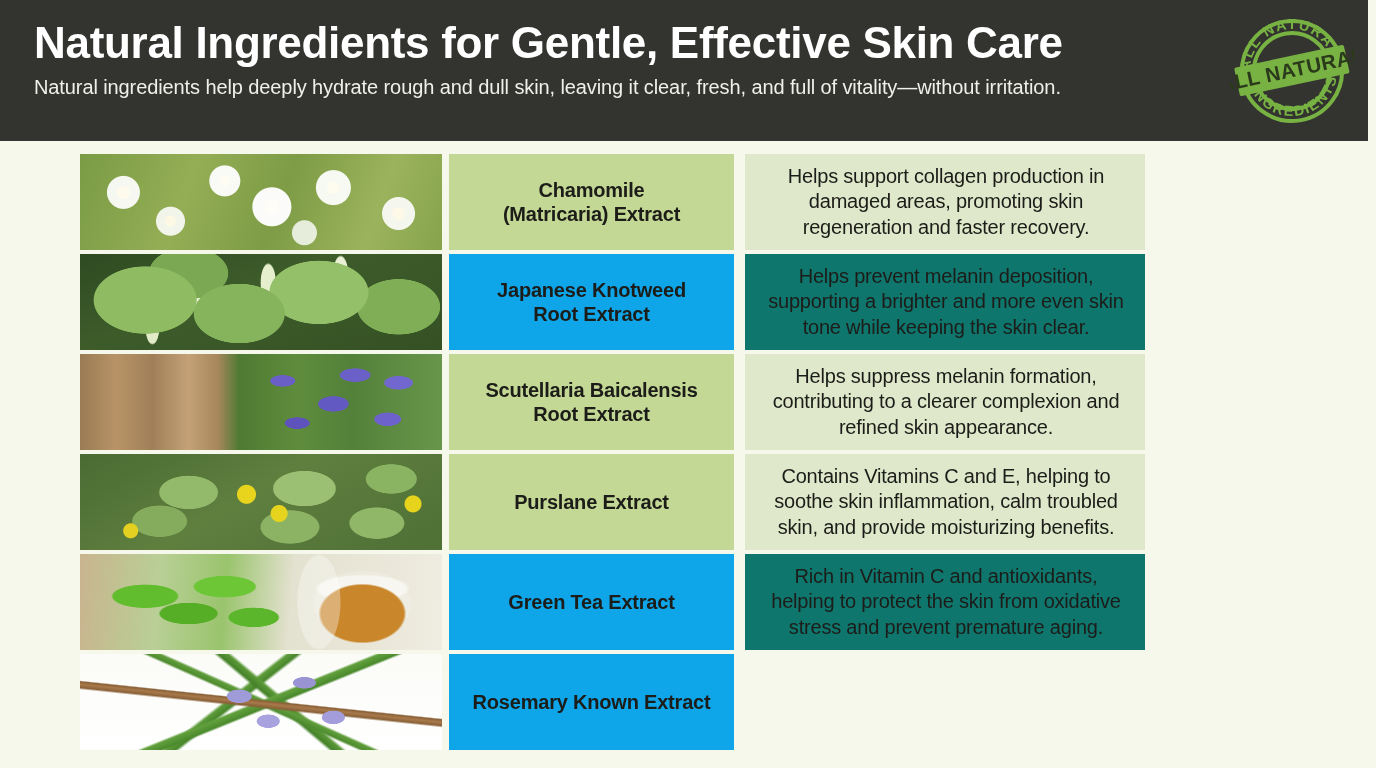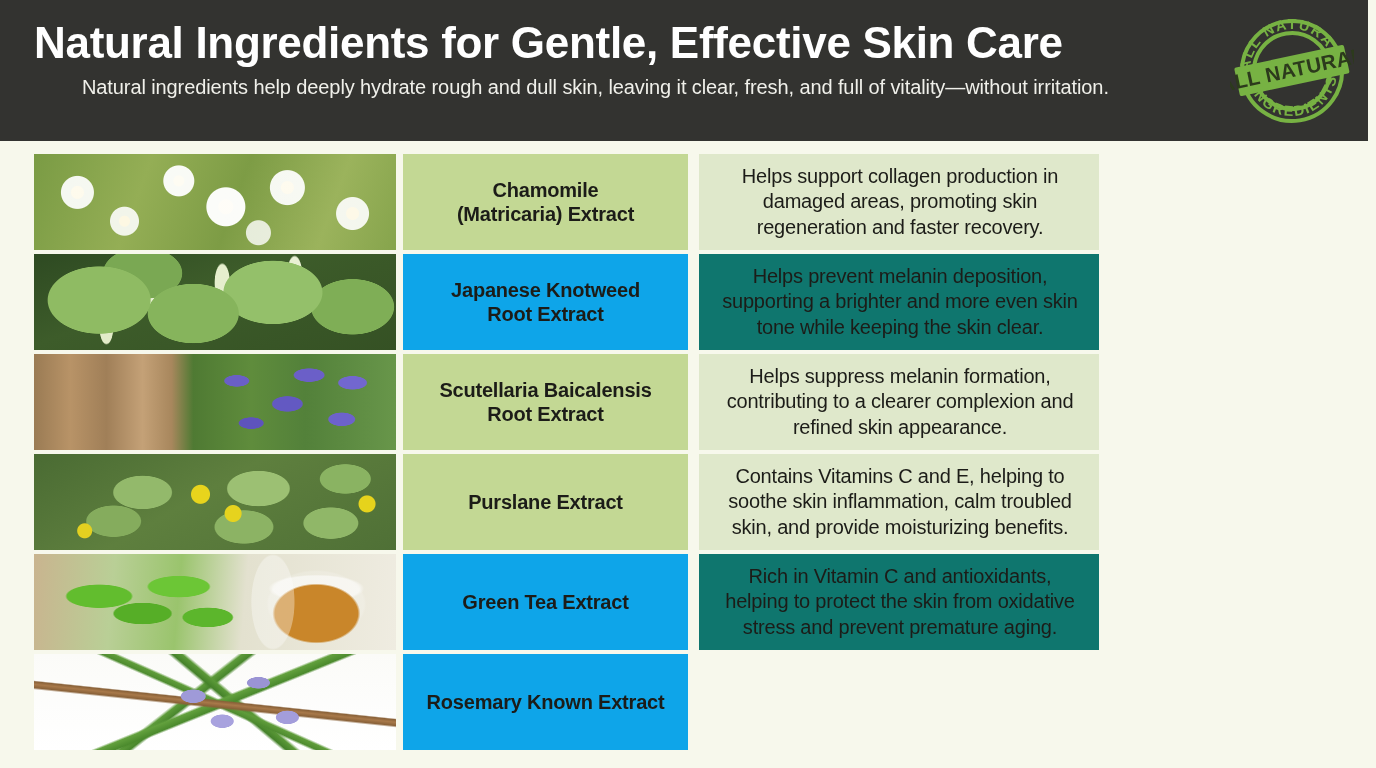--- a/index.html
+++ b/index.html
@@ -25,36 +25,36 @@
     line-height:1.12;
     white-space:nowrap;
   }
   .header-sub {
     margin-top:9px;
     color:#f0f0ea;
     font-size:20px;
     font-weight:400;
     letter-spacing:-0.1px;
     white-space:nowrap;
-    margin-left:48px;
   }
 
   
   .stamp-wrap {
     position:absolute;
     right:14px; top:9px;
     width:124px; height:124px;
   }
   .stamp-svg { width:124px; height:124px; display:block; }
 
   
   .table {
     position:relative;
     width:1133px;
     padding:13px 34px 0 34px;
+    margin-left:46px;
   }
   .row {
     display:flex;
     align-items:stretch;
     height:96px;
     margin-bottom:4px;
   }
   .cell-img {
     width:362px;
     flex:0 0 362px;

